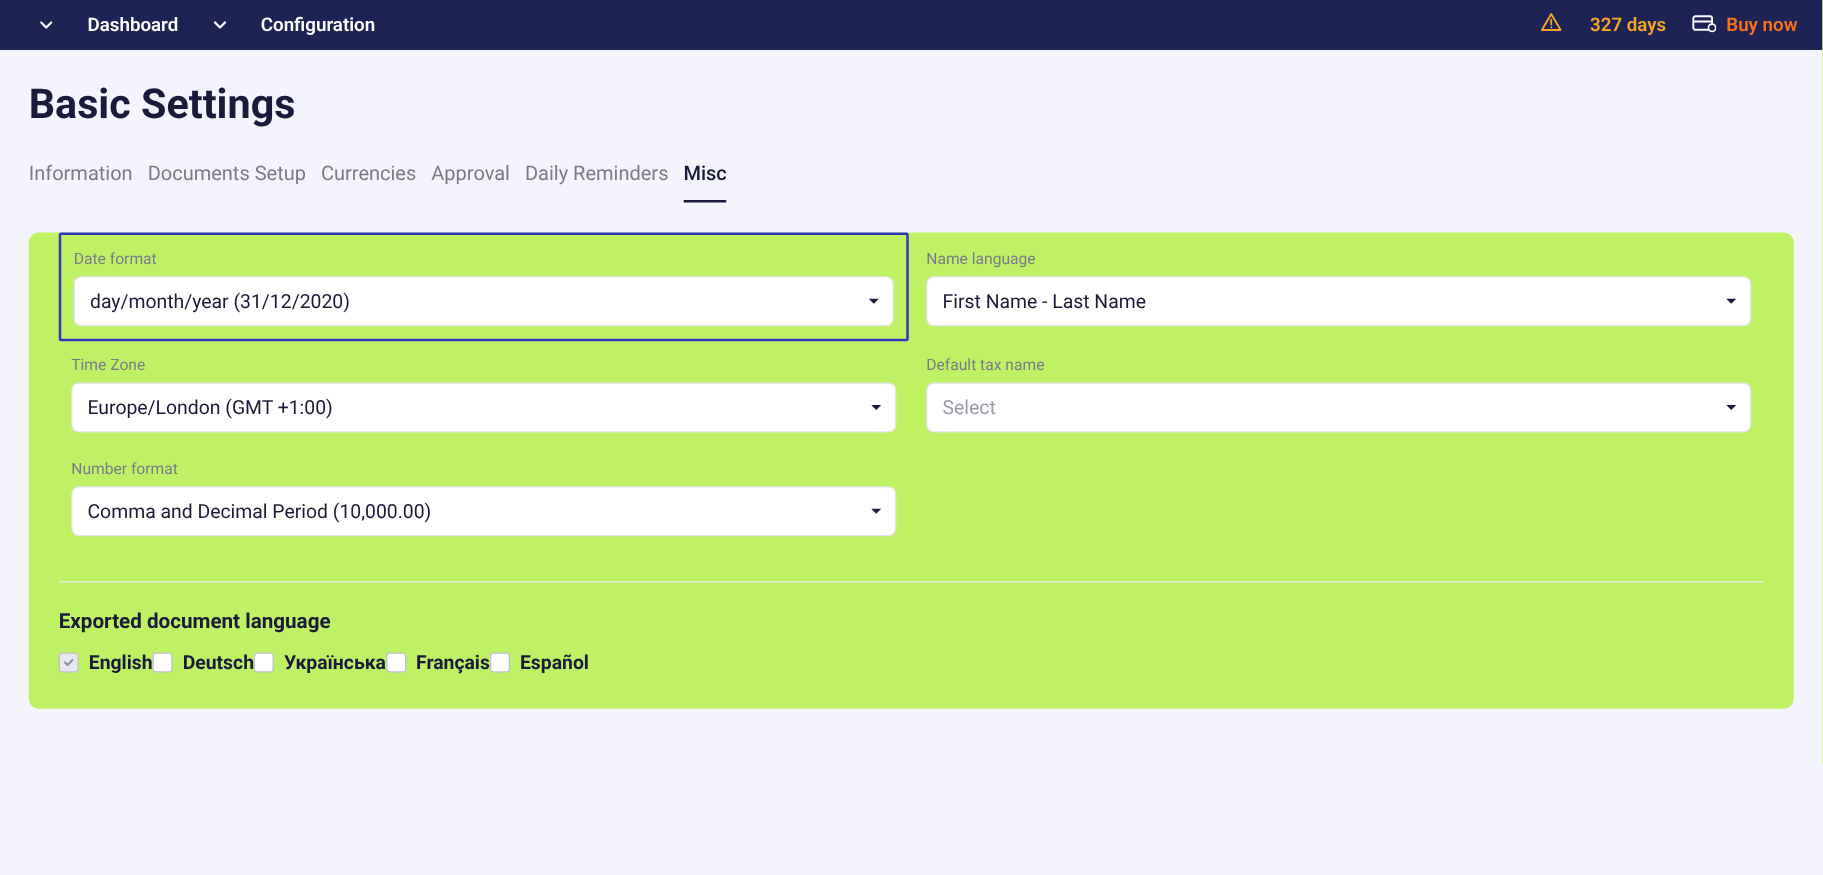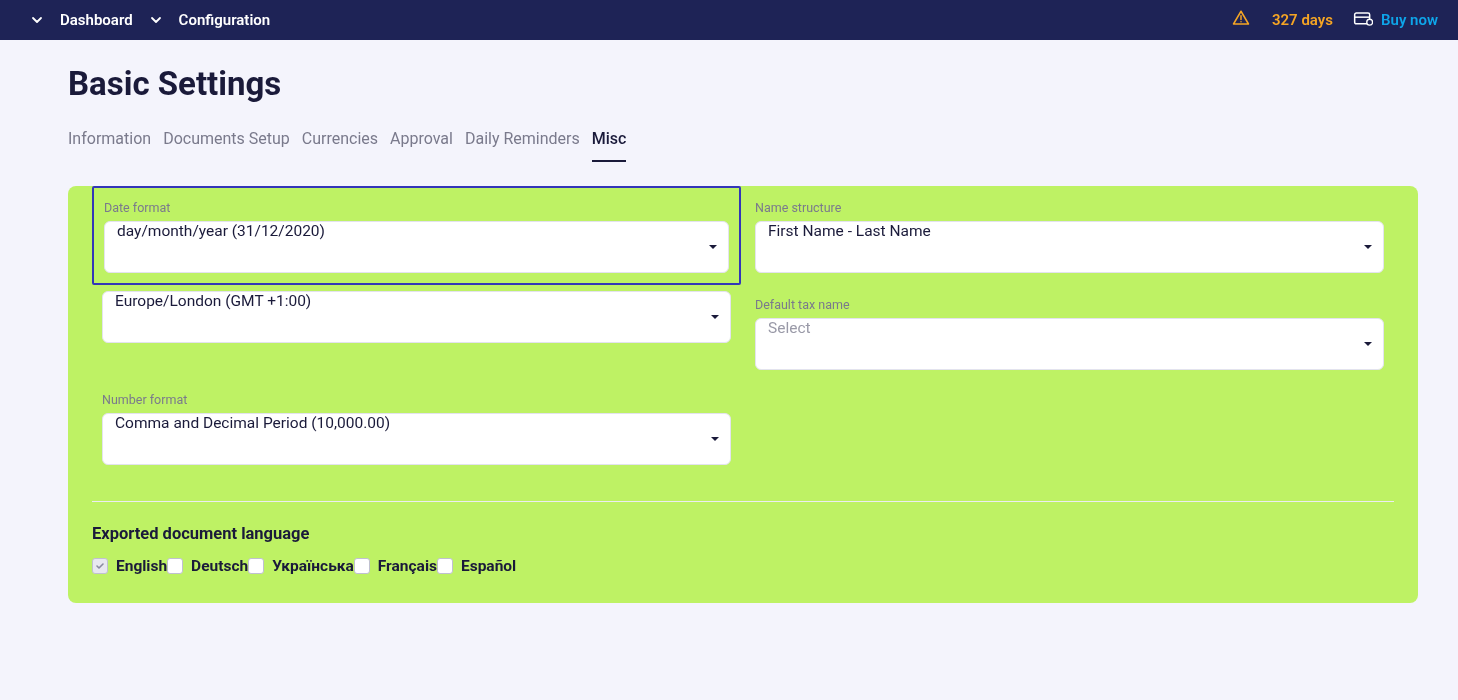--- a/index.html
+++ b/index.html
@@ -13,29 +13,29 @@
     }
     .topbar {
       background: #1e2356;
       height: 40px;
       display: flex;
       align-items: center;
       justify-content: space-between;
       padding: 0 20px 0 30px;
       color: #fff;
     }
-    .topbar-left { display: flex; align-items: center; gap: 16px; }
+    .topbar-left { display: flex; align-items: center; gap: 26px; }
     .chev {
       width: 14px; height: 14px; display: inline-flex; align-items: center; justify-content: center;
     }
     .bc-item { font-size: 15px; font-weight: 600; color: #fff; }
     .topbar-right { display: flex; align-items: center; gap: 20px; }
     .days-warn { display: flex; align-items: center; gap: 22px; color: #f5a524; font-weight: 600; font-size: 15px; }
-    .buynow { display: flex; align-items: center; gap: 8px; color: #0ea5e9; font-weight: 600; font-size: 15px; cursor: pointer; }
-    .content { padding: 24px 40px; margin-left: 28px; }
+    .buynow { display: flex; align-items: center; gap: 8px; color: #f97316; font-weight: 600; font-size: 15px; cursor: pointer; }
+    .content { padding: 24px 23px; }
     .page-title { font-size: 33px; font-weight: 700; color: #1a1a3a; margin-bottom: 26px; }
     .tabs { display: flex; gap: 12px; border-bottom: none; margin-bottom: 24px; }
     .tab { font-size: 16px; color: #7a7a8c; padding-bottom: 12px; cursor: pointer; }
     .tab.active { color: #1a1a3a; font-weight: 500; border-bottom: 2px solid #1a1a3a; }
     .settings-panel {
       background: #bef264;
       border-radius: 8px;
       padding: 0 24px 28px 24px;
     }
     .grid-2 { display: grid; grid-template-columns: 1fr 1fr; gap: 0 4px; }
@@ -43,24 +43,25 @@
     .field-highlight {
       border: 2px solid #3336b8;
       border-radius: 2px;
       padding: 6px 10px 10px 10px;
       margin-top: -2px;
     }
     .row-top { padding-top: 2px; }
     .field-label { font-size: 12.5px; color: #7a7a8c; margin-bottom: 6px; margin-top: 6px; display: block; }
     .select {
       position: relative;
-      height: 52px;
+      height: 40px;
       border: 1px solid #e3e3ee;
       border-radius: 6px;
       display: flex;
+      align-items: center;
       padding: 0 34px 0 12px;
       background: #fff;
       font-size: 15.5px;
       color: #1a1a3a;
       cursor: pointer;
     }
     .select.placeholder { color: #9a9aa8; }
     .select .caret {
       position: absolute;
       right: 10px;
@@ -141,34 +142,35 @@
           <span>day/month/year (31/12/2020)</span>
           <span class="caret">
             <svg width="10" height="10" viewBox="0 0 10 10">
                 <path d="M1 3 L5 7 L9 3 Z" fill="#1a1a3a"></path>
               </svg>
           </span>
         </div>
       </div>
 
       <div class="field-wrapper">
-        <span class="field-label">Name structure</span>
+        <span class="field-label">Name language</span>
         <div class="select">
           <span>First Name - Last Name</span>
           <span class="caret">
             <svg width="10" height="10" viewBox="0 0 10 10">
                 <path d="M1 3 L5 7 L9 3 Z" fill="#1a1a3a"></path>
               </svg>
           </span>
         </div>
       </div>
     </div>
 
     <div class="grid-2">
       <div class="field-wrapper">
+        <span class="field-label">Time Zone</span>
         <div class="select">
           <span>Europe/London (GMT +1:00)</span>
           <span class="caret">
             <svg width="10" height="10" viewBox="0 0 10 10">
                 <path d="M1 3 L5 7 L9 3 Z" fill="#1a1a3a"></path>
               </svg>
           </span>
         </div>
       </div>
       <div class="field-wrapper">

